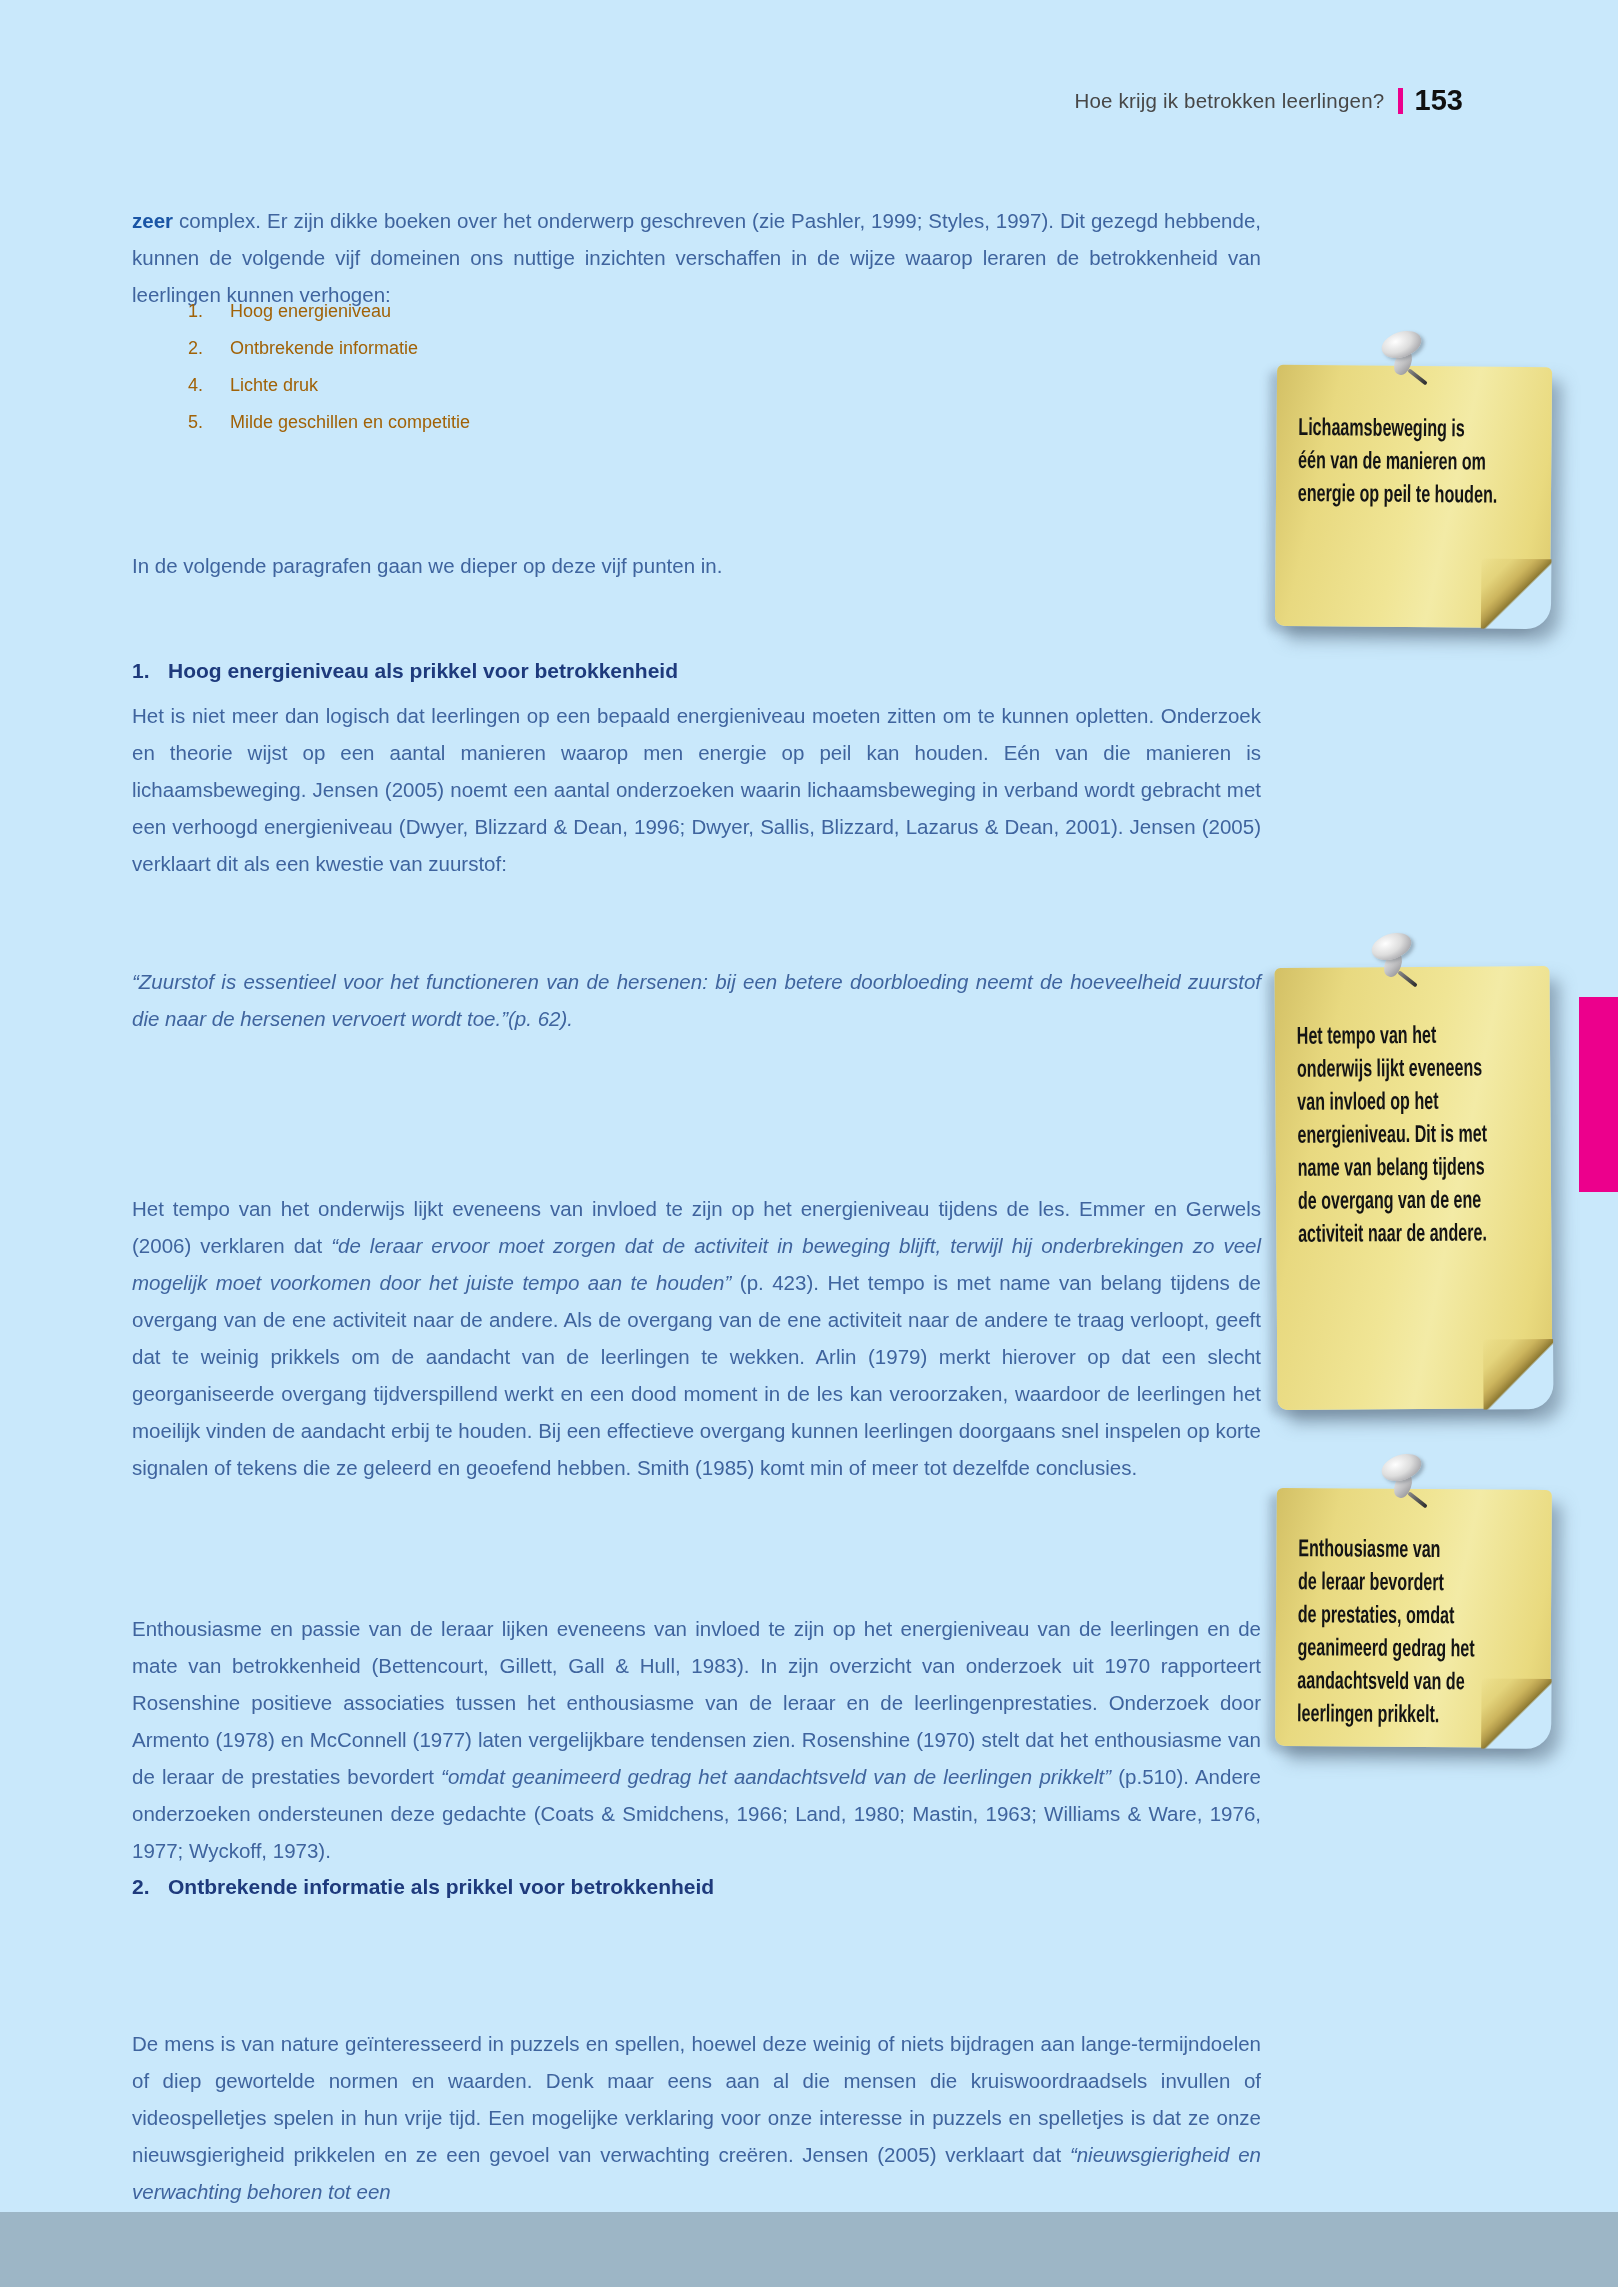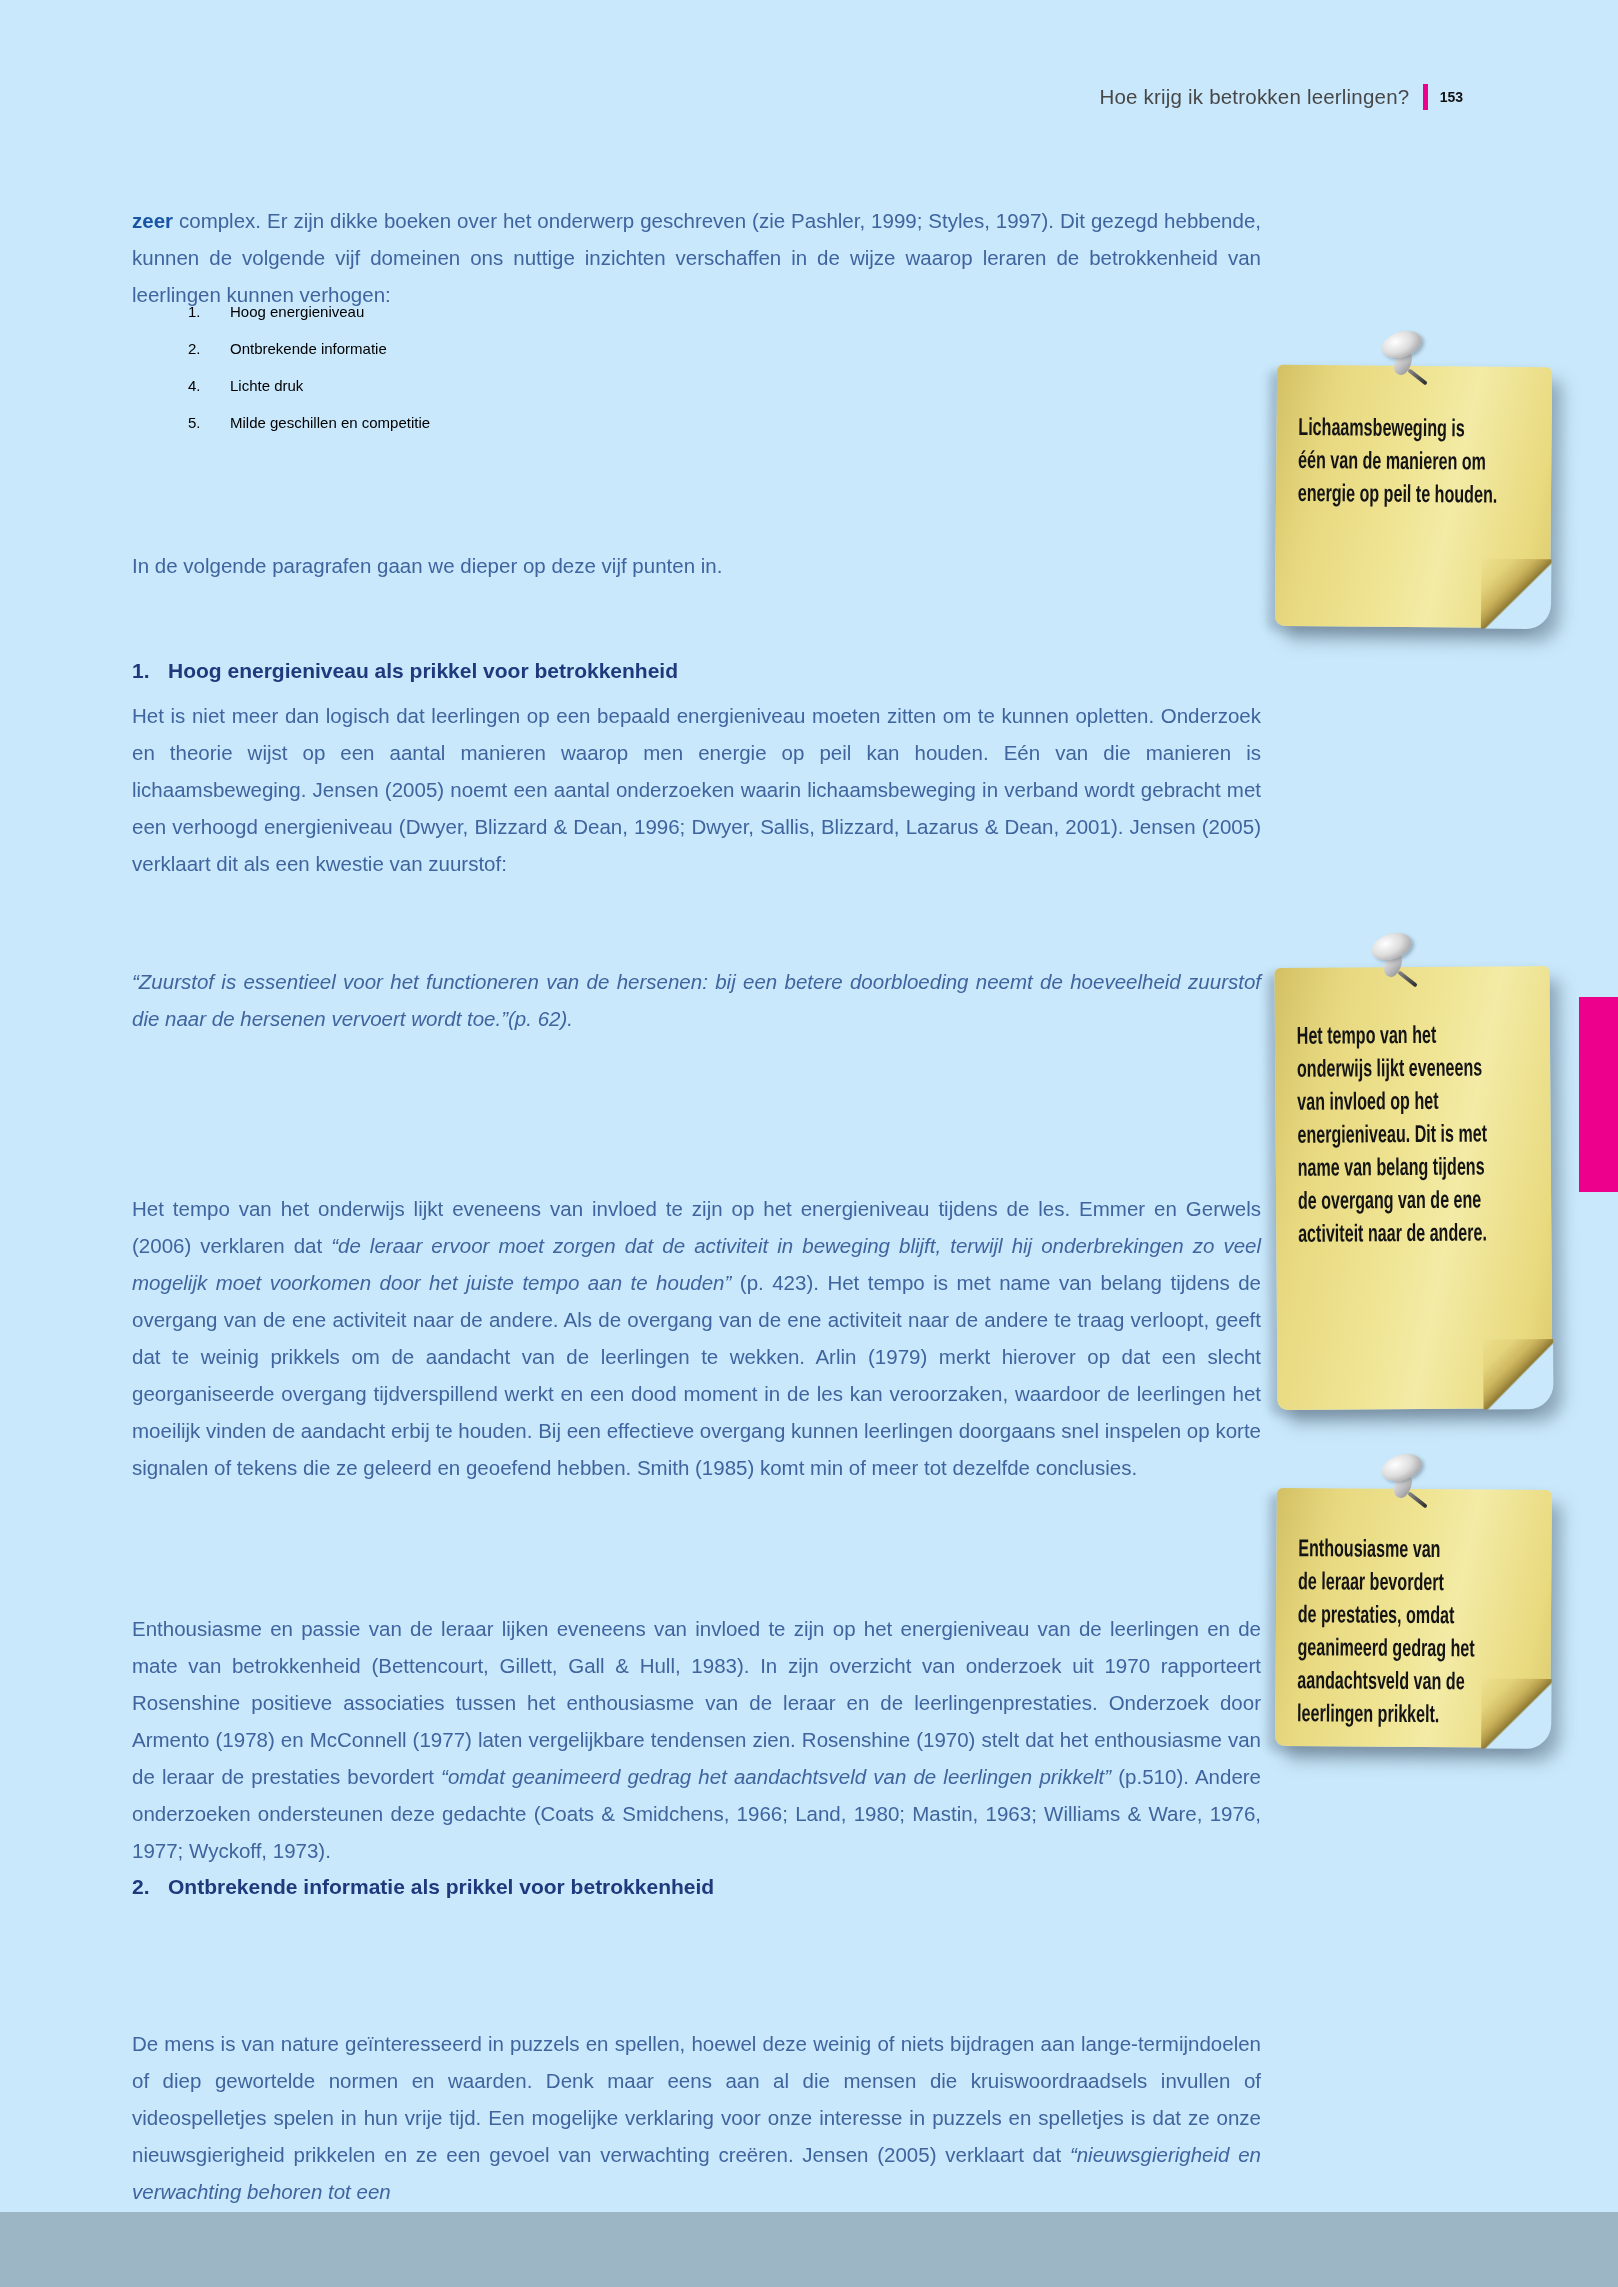--- a/index.html
+++ b/index.html
@@ -5,32 +5,32 @@
   html,body{margin:0;padding:0;background:#9db6c6;}
   .page{
     position:relative;width:1619px;height:2212px;overflow:hidden;
     background:#c9e8fb;
     font-family:"Liberation Sans","DejaVu Sans",sans-serif;
   }
   
   .runhead{position:absolute;top:84px;left:0;right:156px;display:flex;justify-content:flex-end;align-items:center;}
   .runhead .h-title{color:#474747;font-size:20.5px;letter-spacing:0.2px;}
   .runhead .h-bar{width:4.9px;height:26px;background:#ec008c;margin:0 11.7px 0 13.7px;}
-  .runhead .h-num{color:#101010;font-size:14px;font-weight:bold;}
+  .runhead .h-num{color:#101010;font-size:29px;font-weight:bold;}
   
   .tblock{position:absolute;left:116px;width:1129px;margin:16px;
     color:#3f649e;font-size:20.5px;line-height:37px;text-align:justify;}
   .tblock em{font-style:italic;}
   .lead-word{color:#1a55a5;font-weight:bold;}
   .quote{text-align:justify;font-style:italic;}
   .sec-head{position:absolute;left:116px;width:1129px;margin:16px;
     color:#1e3a7c;font-size:21px;font-weight:bold;line-height:29px;text-align:left;}
   .sec-head .h-no{display:inline-block;width:36px;}
   .numlist{position:absolute;left:116px;width:1129px;}
-  .numlist .li{height:37px;line-height:37px;color:#000000;font-size:15px;padding-left:72px;}
+  .numlist .li{height:37px;line-height:37px;color:#a16207;font-size:18px;padding-left:72px;}
   .numlist .li-num{display:inline-block;width:42px;}
   
   .note{
     position:absolute;left:1276px;width:275px;
     background:linear-gradient(102deg,#d3c065 0%,#e8d980 20%,#f0e595 48%,#f3eba6 62%,#e9da7f 88%,#dbc86b 100%);
     border-radius:5.9px 5.9px 25px 9.8px;
     box-shadow:9.8px 13.7px 15.6px rgba(84,104,124,.5), -7.8px 5.9px 9.8px rgba(84,104,124,.32);
   }
   .note::after{ 
     content:"";position:absolute;right:-1px;bottom:-1px;width:70px;height:70px;

